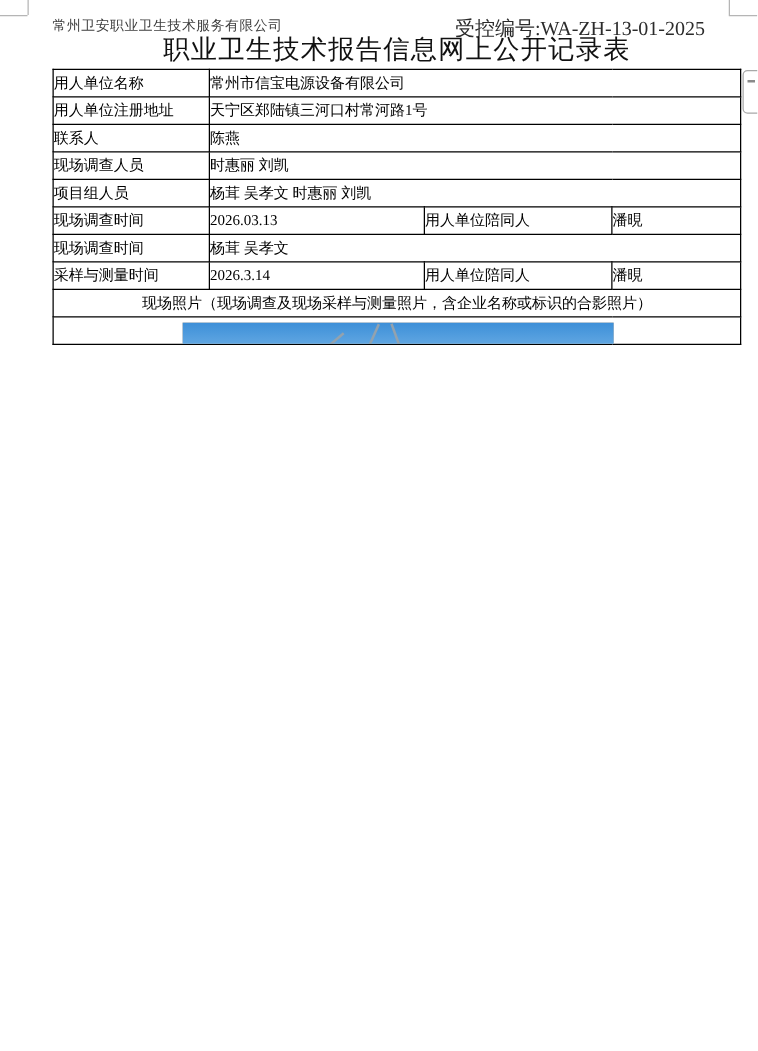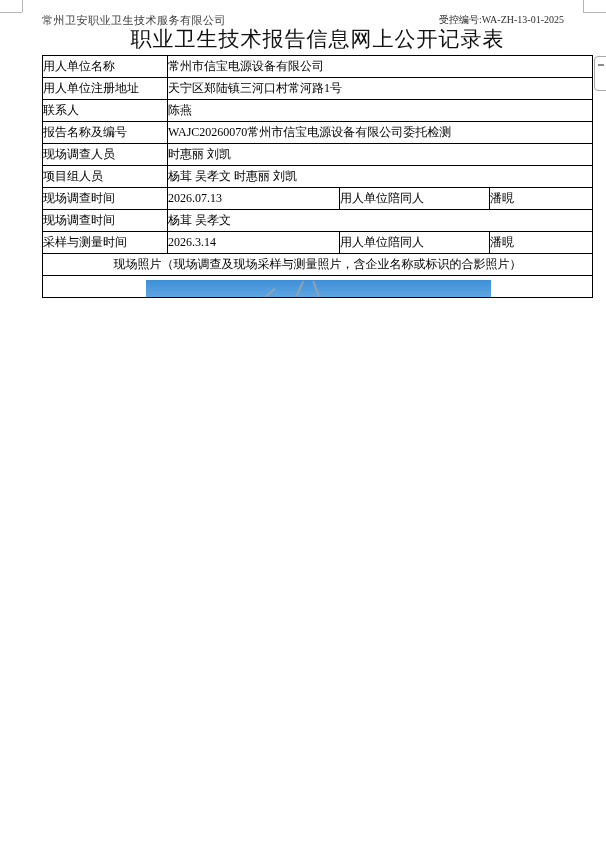--- a/index.html
+++ b/index.html
@@ -11,21 +11,21 @@
   .crop-tl-v{left:22px;top:0;width:0;height:12px;border-left:1px solid #b5b5b5;}
   .crop-tl-h{left:0;top:12px;width:22px;height:0;border-top:1px solid #b5b5b5;}
   .crop-tr-v{left:583px;top:0;width:0;height:12px;border-left:1px solid #b5b5b5;}
   .crop-tr-h{left:583px;top:12px;width:23px;height:0;border-top:1px solid #b5b5b5;}
   .side-tab{position:absolute;left:594px;top:56px;width:16px;height:33px;background:#fff;
             border:1px solid #a8a8a8;border-radius:4px;}
   .side-tab .dash{width:6px;height:2px;background:#8a8a8a;margin:7px 0 0 3px;}
 
   
   .hdr-left{position:absolute;left:42px;top:13px;font-size:11px;color:#3c3c3c;letter-spacing:.5px;}
-  .hdr-right{position:absolute;right:42px;top:13px;font-size:10px;color:#2b2b2b;}
+  .hdr-right{position:absolute;right:42px;top:13px;font-size:16px;color:#2b2b2b;}
   .doc-title{position:absolute;left:42px;top:25px;width:551px;text-align:center;
              font-family:"Liberation Sans","DejaVu Sans",sans-serif;
              font-size:21px;font-weight:normal;letter-spacing:1px;color:#111;}
 
   
   table.rec{position:absolute;left:42px;top:55px;width:551px;border-collapse:collapse;
             table-layout:fixed;border:1.5px solid #000;border-bottom:none;}
   table.rec td{border:1px solid #000;height:21px;line-height:21px;font-size:12px;
                padding:0;overflow:hidden;white-space:nowrap;}
   td.lbl{text-align:left;}
@@ -69,34 +69,30 @@
         </tr>
     <tr>
           <td class="lbl">用人单位注册地址</td>
           <td class="val" colspan="3">天宁区郑陆镇三河口村常河路1号</td>
         </tr>
     <tr>
           <td class="lbl">联系人</td>
           <td class="val" colspan="3">陈燕</td>
         </tr>
     <tr>
-          <td class="lbl">报告名称及编号</td>
-          <td class="val" colspan="3">WAJC20260070常州市信宝电源设备有限公司委托检测</td>
-        </tr>
-    <tr>
           <td class="lbl">现场调查人员</td>
           <td class="val" colspan="3">时惠丽 刘凯</td>
         </tr>
     <tr>
           <td class="lbl">项目组人员</td>
           <td class="val" colspan="3">杨茸 吴孝文 时惠丽 刘凯</td>
         </tr>
     <tr>
           <td class="lbl">现场调查时间</td>
-          <td class="val">2026.07.13</td>
+          <td class="val">2026.03.13</td>
           <td class="lbl">用人单位陪同人</td>
           <td class="val">潘晛</td>
         </tr>
     <tr>
           <td class="lbl">现场调查时间</td>
           <td class="val" colspan="3">杨茸 吴孝文</td>
         </tr>
     <tr>
           <td class="lbl">采样与测量时间</td>
           <td class="val">2026.3.14</td>

